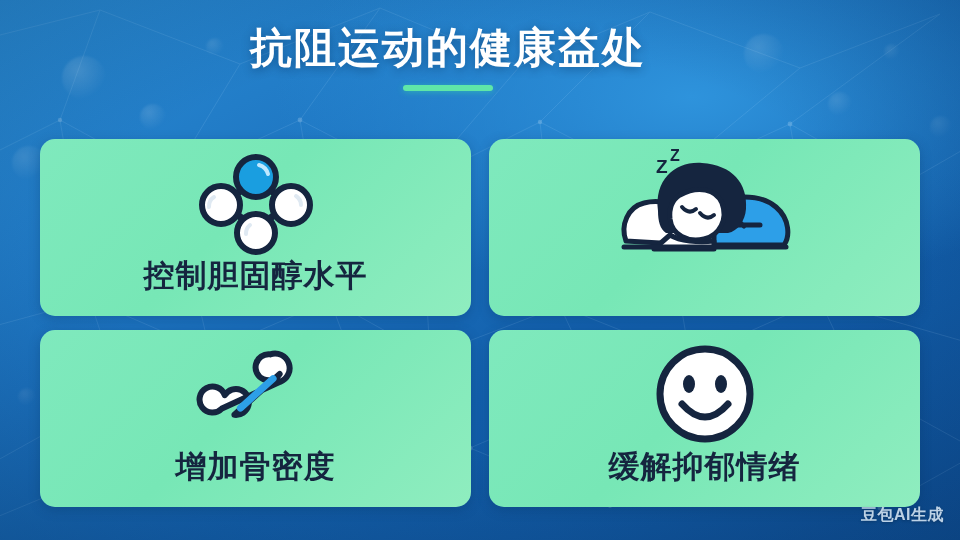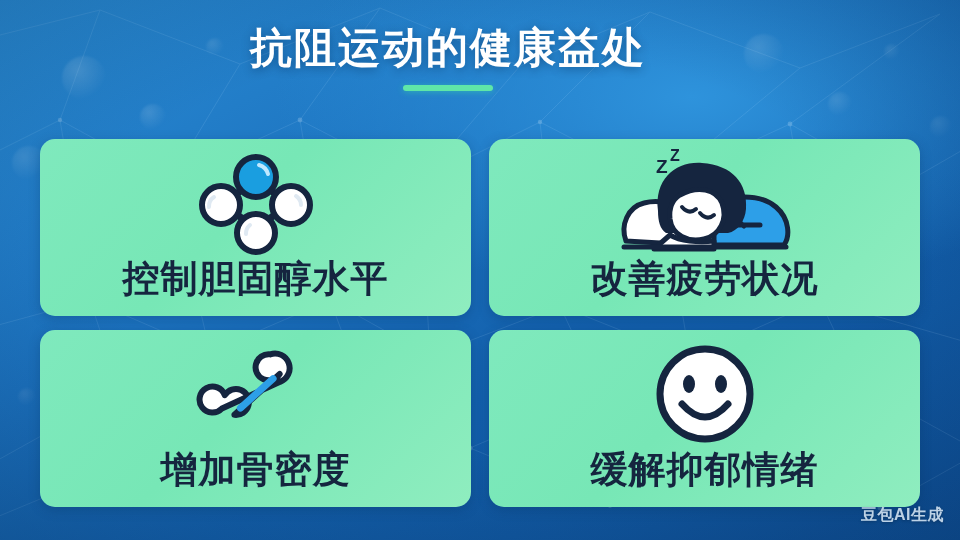--- a/index.html
+++ b/index.html
@@ -97,21 +97,21 @@
   }
   .card-icon {
     margin-top: 10px;
     height: 108px;
     display: flex;
     align-items: center;
     justify-content: center;
   }
   .card-label {
     margin-top: 2px;
-    font-size: 37px;
+    font-size: 31px;
     font-weight: bold;
     color: #15253f;
     letter-spacing: 1px;
     line-height: 1.1;
   }
 
   
   .watermark {
     position: absolute;
     right: 16px;
@@ -234,21 +234,20 @@
           <path d="M90 64 q7 8 14 2" fill="none" stroke="#15253f" stroke-width="4" stroke-linecap="round"></path>
 
           <path d="M60 86 C70 92 88 94 104 92 L104 100 L44 100 Z" fill="#ffffff" stroke="#15253f" stroke-width="5" stroke-linejoin="round"></path>
 
           <path d="M14 98 L176 98" stroke="#15253f" stroke-width="5" stroke-linecap="round"></path>
 
           <text x="46" y="24" font-family="Liberation Sans, sans-serif" font-size="19" font-weight="bold" fill="#15253f">Z</text>
           <text x="60" y="12" font-family="Liberation Sans, sans-serif" font-size="16" font-weight="bold" fill="#15253f">Z</text>
         </svg>
       </div>
-      <div class="card-label">改善疲劳状况</div>
     </div>
 
     <div class="card">
       <div class="card-icon">
         <svg width="122" height="112" viewBox="0 0 122 112">
           <g transform="rotate(-42 61 56)">
             <path d="M26 44
                      a13 13 0 1 1 11 -8
                      a13 13 0 1 1 -6 21
                      L92 57

